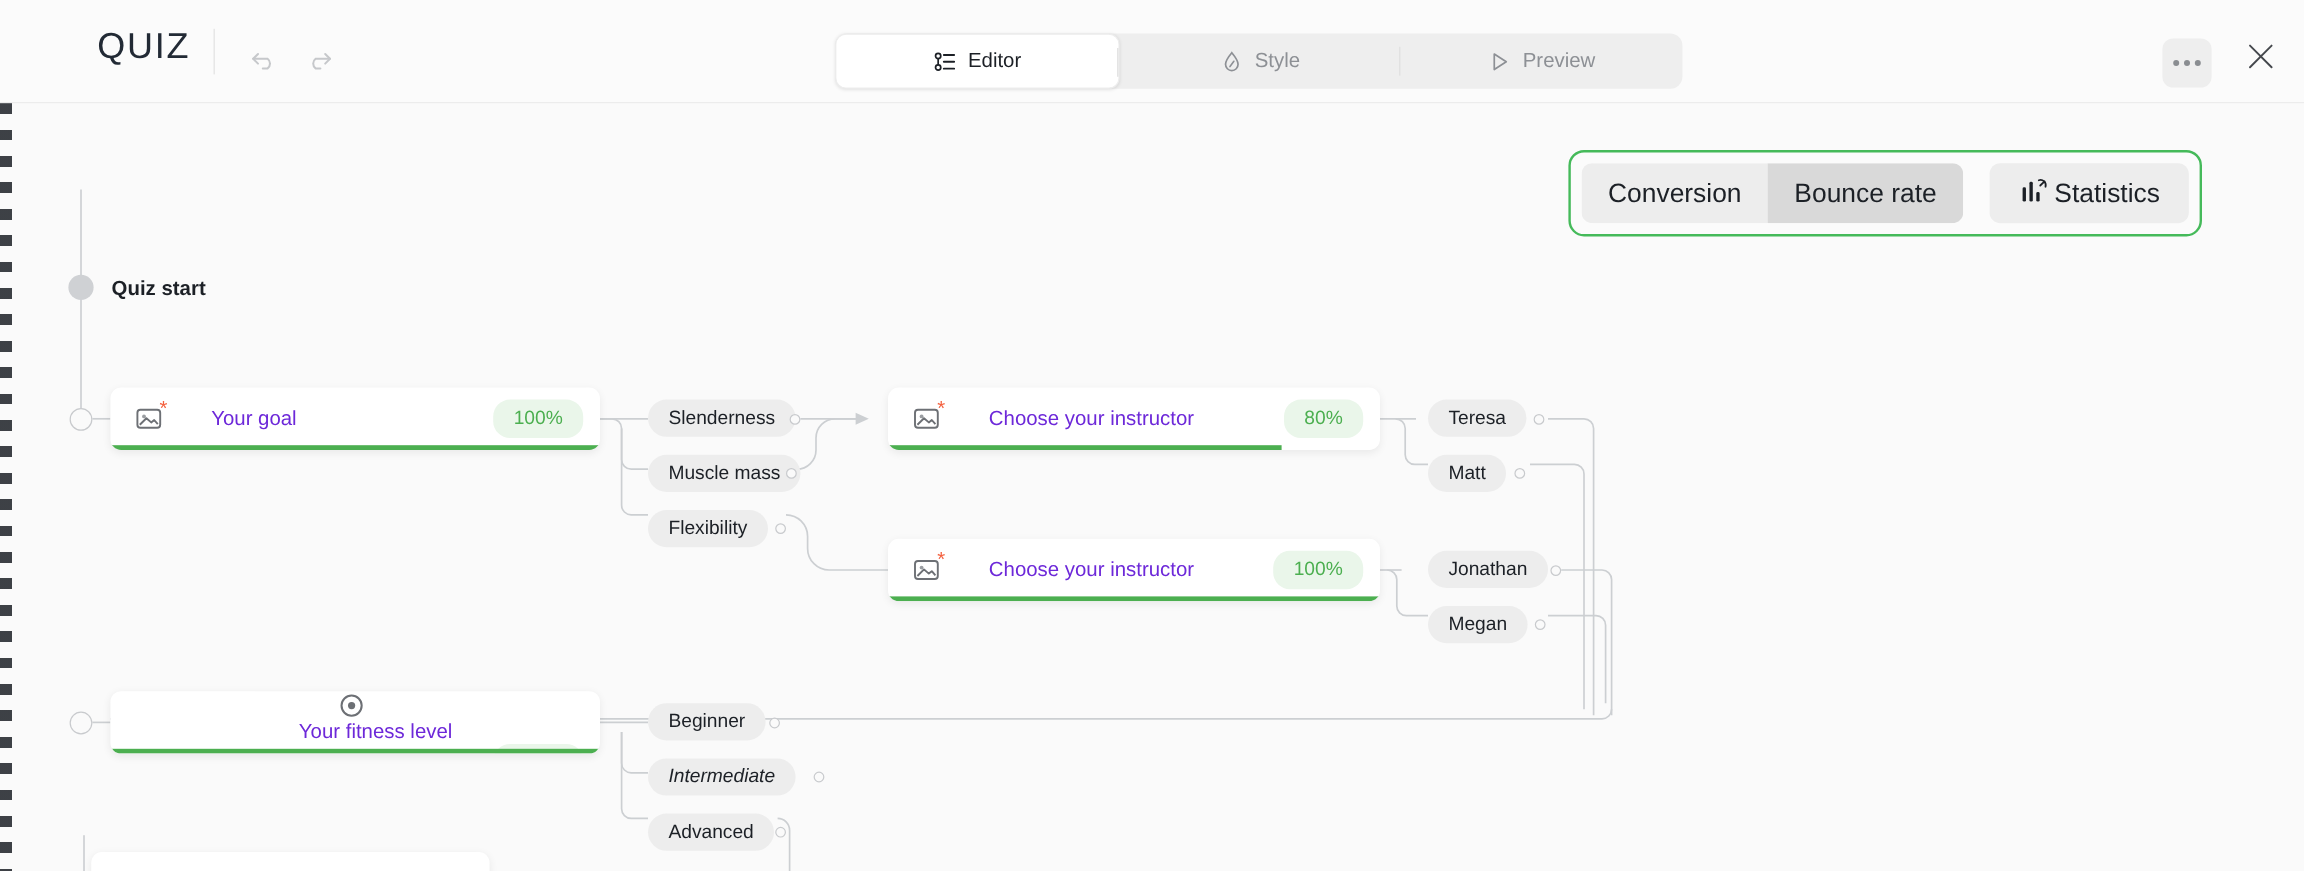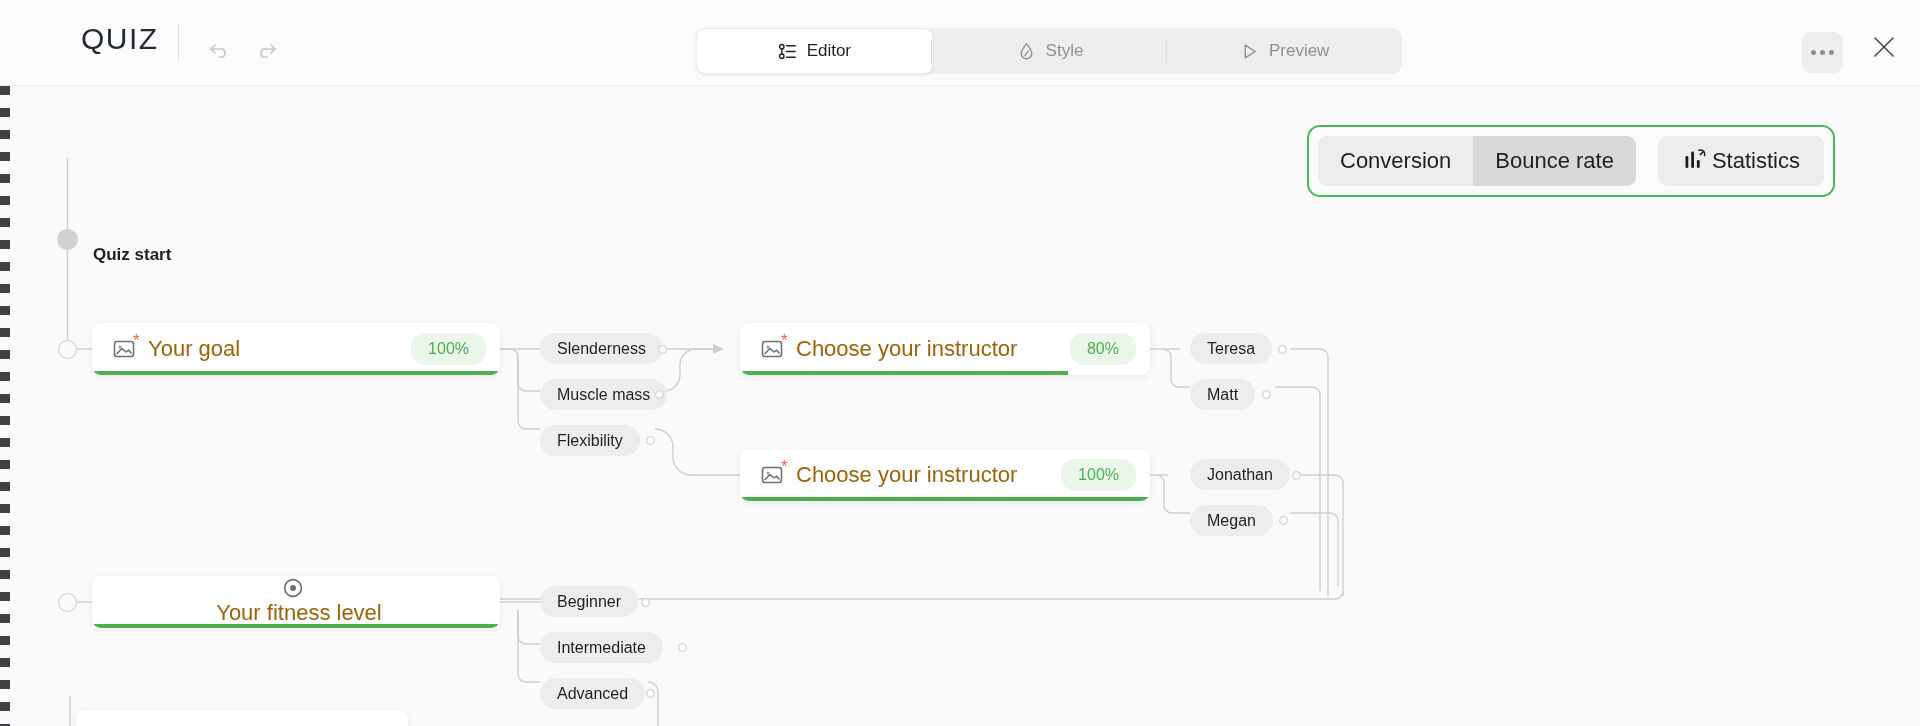--- a/index.html
+++ b/index.html
@@ -91,38 +91,38 @@
     background: repeating-linear-gradient(to bottom, #1c2026 0 9px, transparent 9px 22px);
     opacity: .85;
   }
   svg.links { position: absolute; left: 0; top: 0; width: 1920px; height: 640px; }
 
   .startdot {
     position: absolute; left: 57px; top: 143px;
     width: 21px; height: 21px; border-radius: 50%; background: #cfd1d4;
   }
   .startlabel {
-    position: absolute; left: 93px; top: 159px;
+    position: absolute; left: 93px; top: 145px;
     font-size: 17px; font-weight: 700; color: #1c2026;
   }
   .hub {
     position: absolute; width: 19px; height: 19px; border-radius: 50%;
     background: #fafafa; border: 1.4px solid #c8cacd;
   }
 
   .card {
     position: absolute; height: 52px; background: #ffffff;
     border-radius: 9px; box-shadow: 0 2px 7px rgba(0,0,0,.07);
     display: flex; align-items: center; padding: 0 14px 0 20px;
     overflow: hidden;
   }
   .card-bar { position: absolute; left: 0; bottom: 0; height: 4px; background: #4caf50; }
   .qicon { position: relative; width: 24px; height: 24px; flex: 0 0 24px; margin-right: 12px; }
   .req { position: absolute; left: 21px; top: -5px; color: #f4603e; font-size: 17px; line-height: 1; }
-  .card-title { font-size: 22px; color: #a16207; white-space: nowrap; }
+  .card-title { font-size: 17px; color: #6d28d9; white-space: nowrap; margin-left: 28px; }
   .pct {
     margin-left: auto; background: #eaf6ea; color: #4caf50;
     font-size: 16px; border-radius: 14px; padding: 7px 17px;
   }
 
   .chip {
     position: absolute; height: 31px; background: #ededed; border-radius: 16px;
     display: flex; align-items: center; padding: 0 17px;
     font-size: 16px; color: #1c2026; white-space: nowrap;
   }
@@ -354,21 +354,21 @@
       <span class="card-title">Your fitness level</span>
       <span class="pct">100%</span>
       <div class="card-bar" style="width:100%;"></div>
     </div>
 
     <div class="chip" style="left:540px;top:500px;">
       <span>Beginner</span>
     </div>
     <div class="chipdot" style="left:641px;top:512px;"></div>
 
-    <div class="chip" style="left:540px;top:546px;">
+    <div class="chip" style="left:540px;top:546px;font-style:italic;">
       <span>Intermediate</span>
     </div>
     <div class="chipdot" style="left:678px;top:557px;"></div>
 
     <div class="chip" style="left:540px;top:592px;">
       <span>Advanced</span>
     </div>
     <div class="chipdot" style="left:646px;top:603px;"></div>
 
     <div class="partial-card" style="top:624px;"></div>

